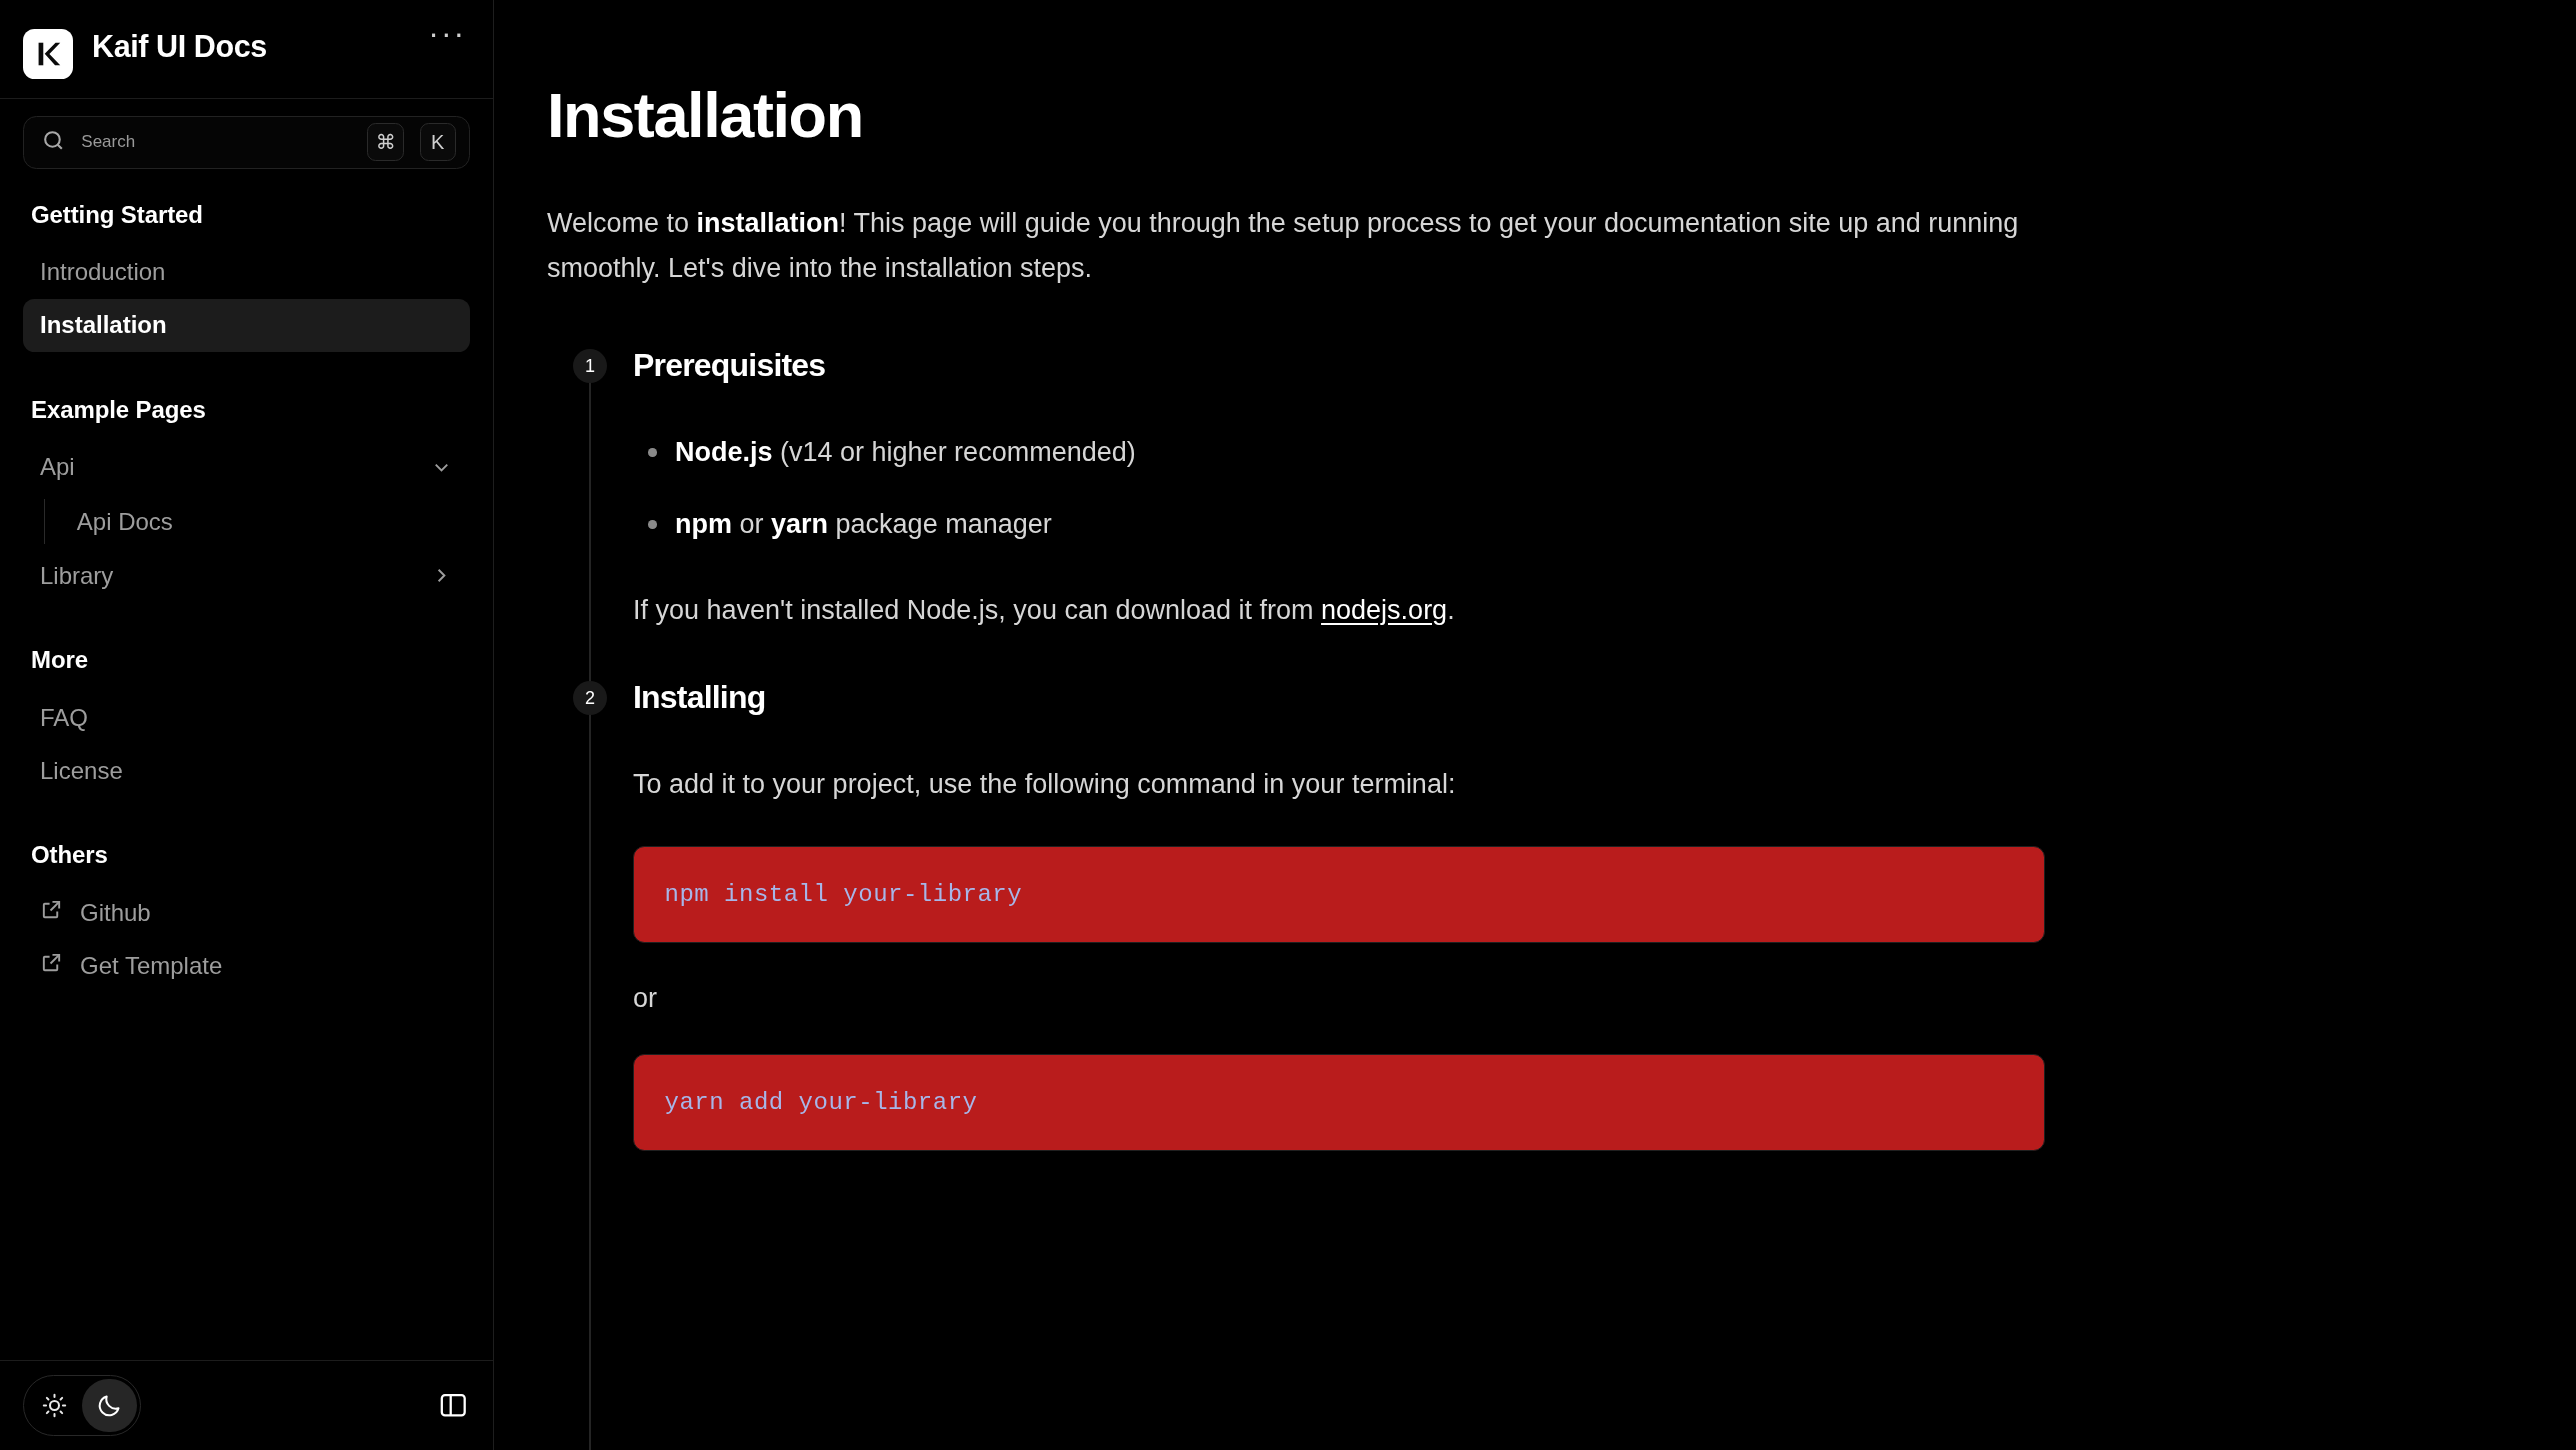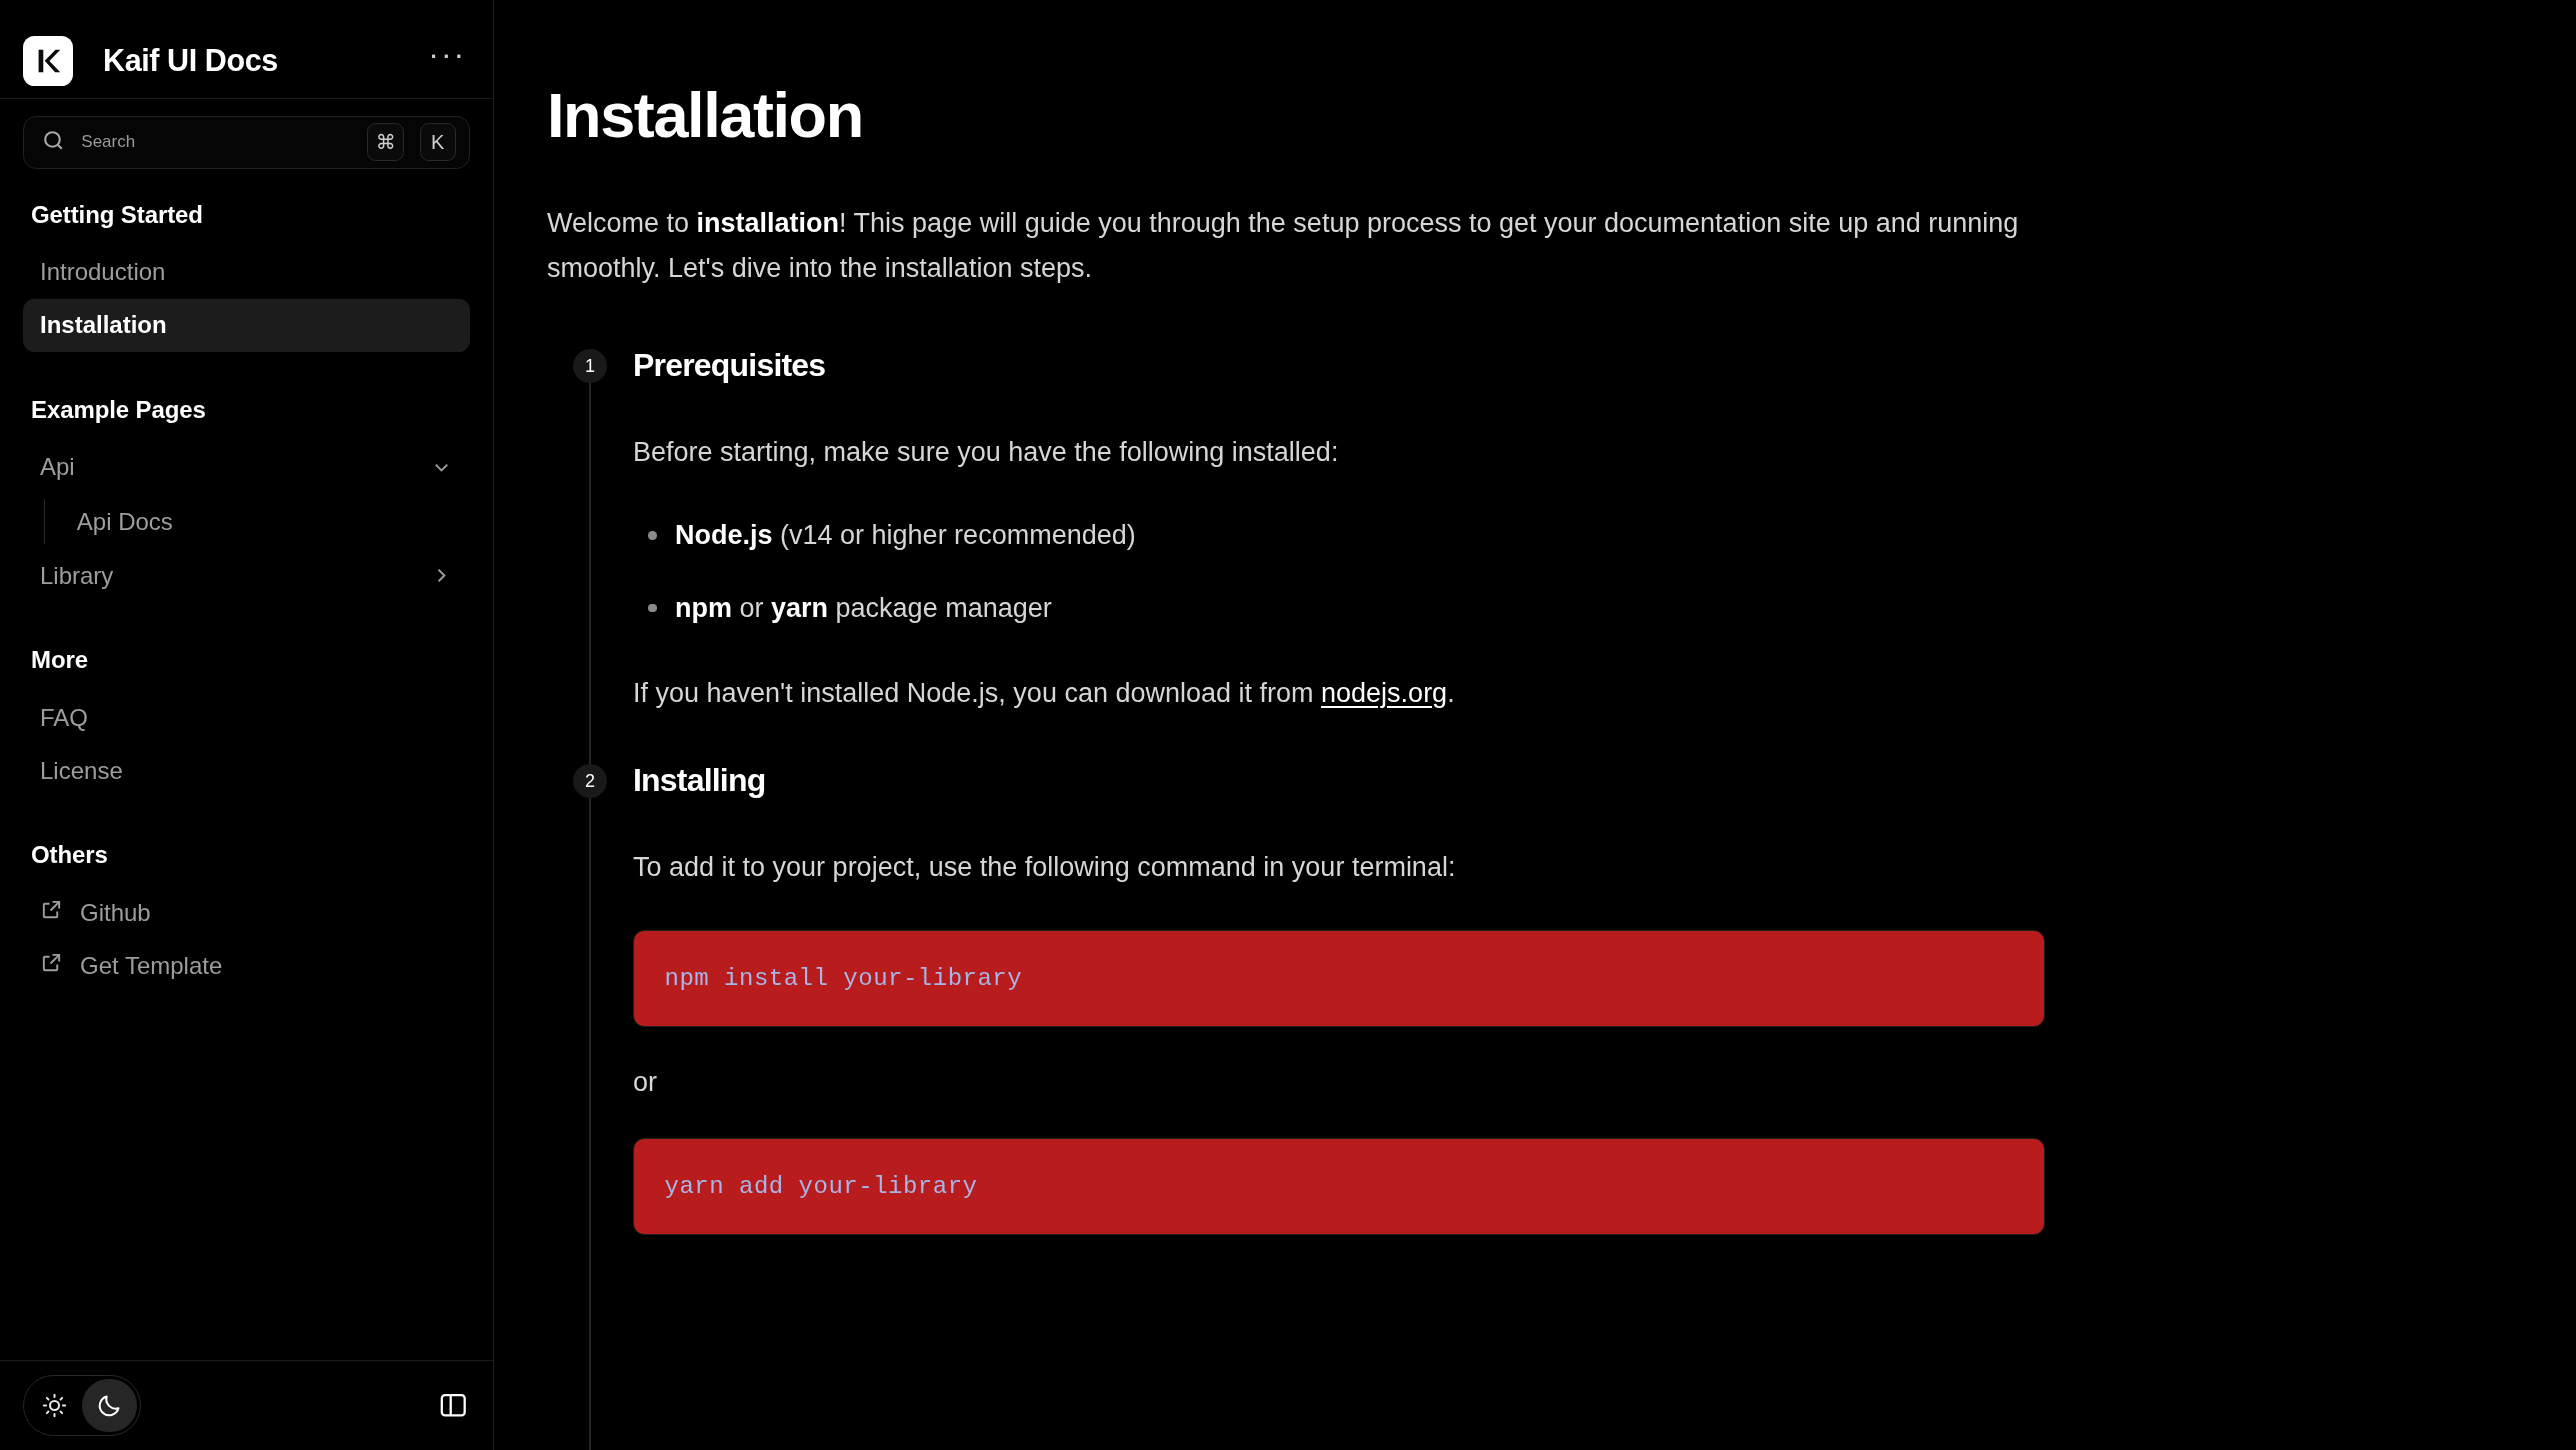--- a/index.html
+++ b/index.html
@@ -11,21 +11,21 @@
   }
   .app { display:flex; width:2576px; height:1450px; }
 
   
   .sidebar {
     width:494px; height:1450px; flex:0 0 494px;
     background:#000; border-right:1px solid #1e1e1e;
     display:flex; flex-direction:column; position:relative;
   }
   .sb-header {
-    display:flex; align-items:center; gap:30px;
+    display:flex; align-items:flex-start; gap:19px;
     padding:29px 27px 0 23px; height:92px;
   }
   .logo {
     width:50px; height:50px; flex:0 0 50px;
     background:#fff; border-radius:11.4px;
     display:flex; align-items:center; justify-content:center;
   }
   .brand { color:#fff; font-size:30.5px; font-weight:700; letter-spacing:-0.4px; flex:1; }
   .dots {
     color:#cfcfcf; font-size:32px; line-height:9.5px; letter-spacing:1.9px;
@@ -274,21 +274,20 @@
 
       <h1 class="page-title">Installation</h1>
 
       <p class="lead"><span>Welcome to </span><b>installation</b><span>! This page will guide you through the setup process to get your documentation site up and running smoothly. Let's dive into the installation steps.</span></p>
 
       <div class="steps">
 
         <div class="step">
           <div class="badge">1</div>
           <h2 class="step-title">Prerequisites</h2>
-          <p class="body-text">Before starting, make sure you have the following installed:</p>
           <ul class="bullets">
             <li class="li"><b>Node.js</b><span> (v14 or higher recommended)</span></li>
             <li class="li"><b>npm</b><span> or </span><b>yarn</b><span> package manager</span></li>
           </ul>
           <p class="body-text"><span>If you haven't installed Node.js, you can download it from </span><a class="inline-link" href="#">nodejs.org</a><span>.</span></p>
         </div>
 
         <div class="step last">
           <div class="badge">2</div>
           <h2 class="step-title">Installing</h2>

